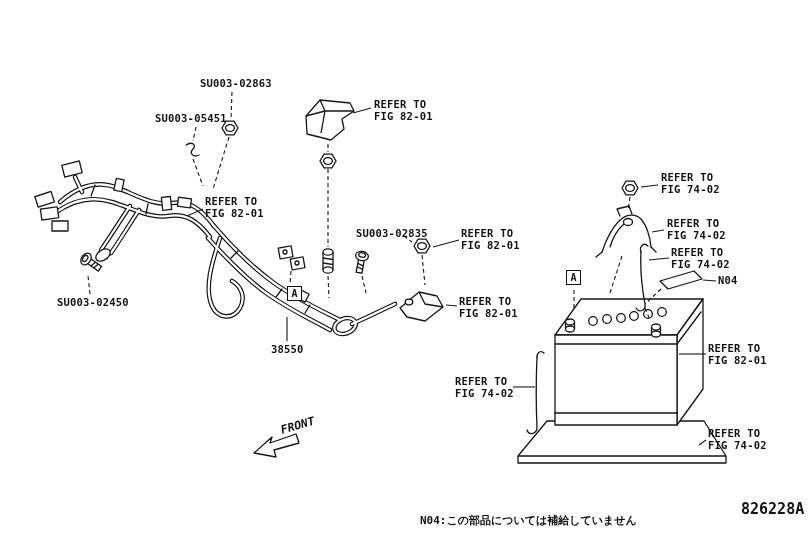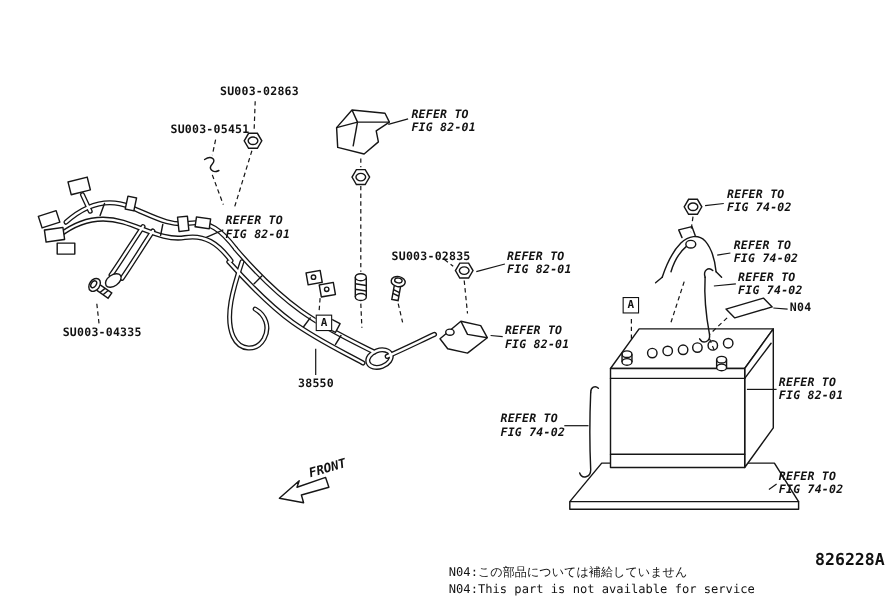--- a/index.html
+++ b/index.html
@@ -12,27 +12,27 @@
   .t5  { stroke:#161616; stroke-width:4.6; fill:none; stroke-linecap:round; stroke-linejoin:round; }
   .t5w { stroke:#ffffff; stroke-width:2.2; fill:none; stroke-linecap:round; stroke-linejoin:round; }
   .ln  { stroke:#161616; stroke-width:1.3; fill:none; stroke-linecap:round; stroke-linejoin:round; }
   .fw  { fill:#ffffff; stroke:#161616; stroke-width:1.3; stroke-linejoin:round; }
   .dash{ stroke:#161616; stroke-width:1.1; fill:none; stroke-dasharray:4 3; }
   .ldr { stroke:#161616; stroke-width:1.1; fill:none; }
 
   
   .lbl { position:absolute; font-size:10.5px; font-weight:bold; letter-spacing:.2px;
          line-height:11.5px; white-space:nowrap; }
-  .lbl span { display:block;font-style:italic; }
+  .lbl span { display:block; }
   .abox { position:absolute; width:15px; height:15px; border:1.6px solid #121212;
           display:flex; align-items:center; justify-content:center;
           font-size:10px; font-weight:bold; background:#fff; }
   .front { position:absolute; font-style:italic; font-weight:bold; font-size:11.5px;
            transform:rotate(-16deg); transform-origin:left center; }
-  .footnote { position:absolute; font-size:11px; font-weight:normal; white-space:nowrap; }
+  .footnote { position:absolute; font-size:11px; font-weight:bold; white-space:nowrap;margin-left:12px; }
   .code { position:absolute; font-size:15px; font-weight:bold; }
 </style>
 </head>
 <body>
 
 <div class="stage">
 
   <svg class="art-layer" width="811" height="560" viewBox="0 0 811 560">
     <defs>
       <path id="h1" d="M60,202 C78,186 98,180 118,188 C138,196 154,206 172,203 C190,200 202,210 214,226"></path>
@@ -255,21 +255,21 @@
     <span>FIG 82-01</span>
   </div>
 
   <div class="lbl" style="left:356px;top:228px">SU003-02835</div>
 
   <div class="lbl" style="left:461px;top:228px">
     <span>REFER TO</span>
     <span>FIG 82-01</span>
   </div>
 
-  <div class="lbl" style="left:57px;top:297px">SU003-04335</div>
+  <div class="lbl" style="left:57px;top:297px">SU003-02450</div>
 
   <div class="lbl" style="left:459px;top:296px">
     <span>REFER TO</span>
     <span>FIG 82-01</span>
   </div>
 
   <div class="lbl" style="left:271px;top:344px">38550</div>
 
   <div class="lbl" style="left:661px;top:172px">
     <span>REFER TO</span>
@@ -304,15 +304,14 @@
   </div>
 
   <div class="abox" style="left:287px;top:286px">A</div>
   <div class="abox" style="left:566px;top:270px">A</div>
 
   <div class="front" style="left:281px;top:423px">FRONT</div>
 
   <div class="code" style="left:741px;top:500px">826228A</div>
 
   <div class="footnote" style="left:408px;top:513px">N04:この部品については補給していません</div>
-  <div class="footnote" style="left:408px;top:529px">N04:This part is not available for service</div>
 
 </div>
 
 </body></html>

